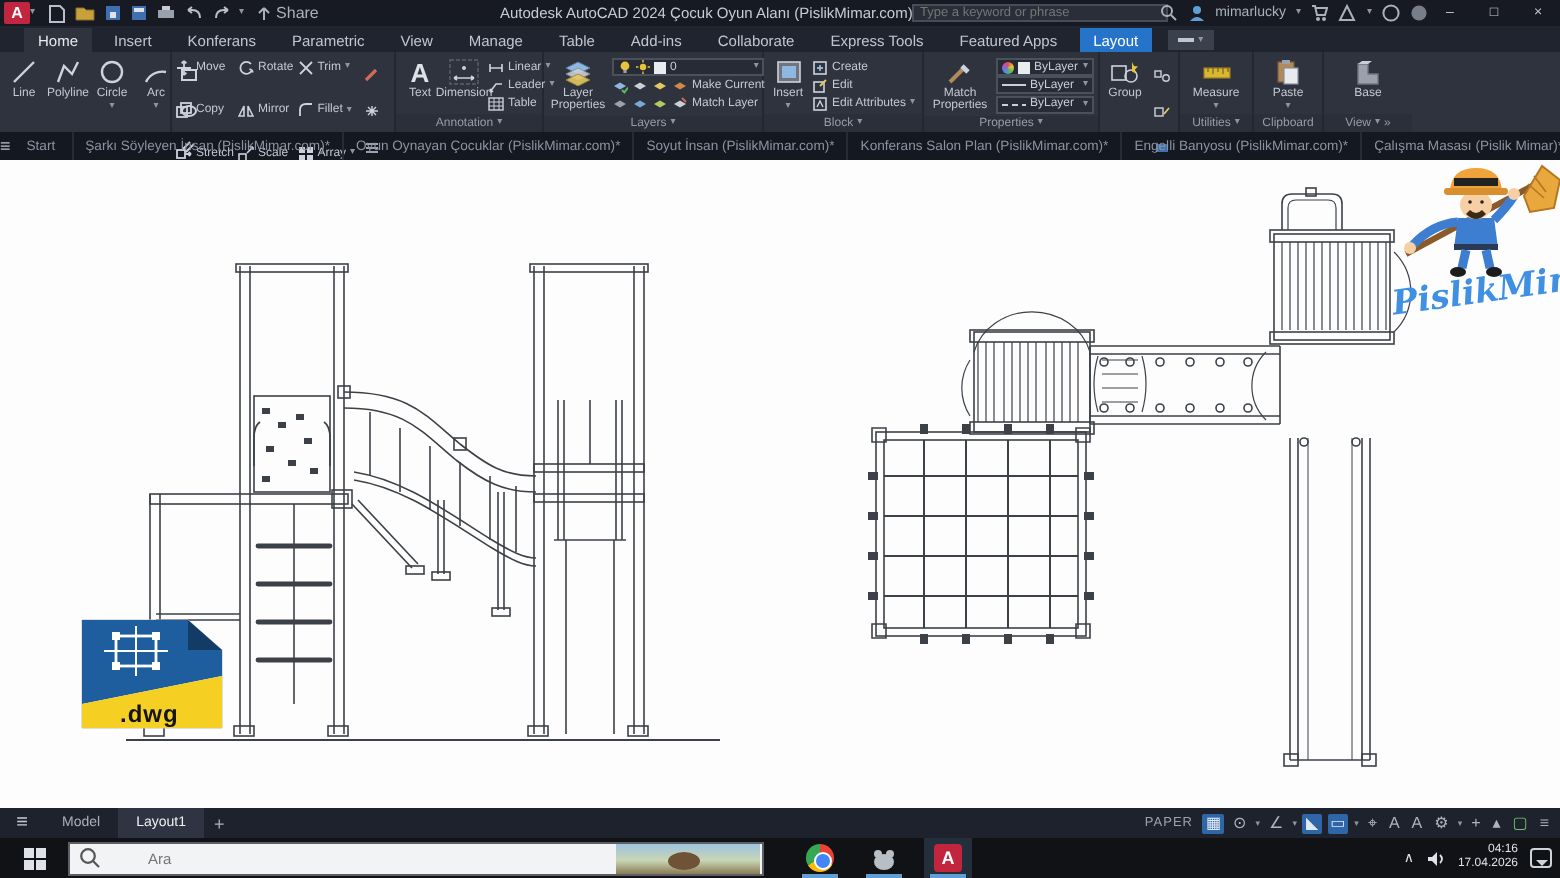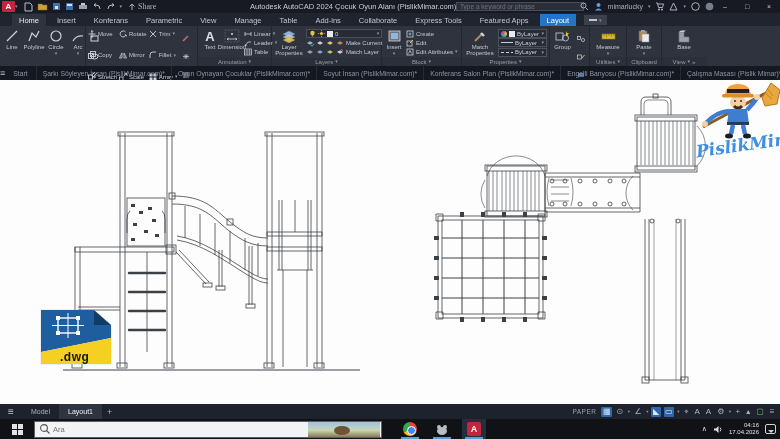--- a/index.html
+++ b/index.html
@@ -5,21 +5,21 @@
   * { margin:0; padding:0; box-sizing:border-box; }
   html,body { background:#000; }
   body { font-family:"Liberation Sans", sans-serif; }
   .screen { position:relative; width:780px; height:439px; overflow:hidden; background:#20242e; }
 
   
   .titlebar { height:13px; background:#171a22; display:flex; align-items:center; color:#b9c0cb; font-size:8px; }
   .acad-logo { width:13px; height:11px; margin-left:2px; background:#c2263f; color:#fff; font-weight:bold; font-size:8px; display:flex; align-items:center; justify-content:center; border-radius:1px; }
   .qat { display:flex; align-items:center; gap:4px; margin-left:6px; }
   .qat svg { display:block; }
-  .share { display:flex; align-items:center; gap:2px; margin-left:6px; color:#aab1bc;font-family:Liberation Serif, serif; }
+  .share { display:flex; align-items:center; gap:2px; margin-left:6px; color:#aab1bc; }
   .tb-title { position:absolute; left:250px; top:0; height:13px; display:flex; align-items:center; font-size:7.5px; color:#c6ccd6; white-space:nowrap; }
   .tb-search { position:absolute; left:456px; top:2px; width:128px; height:9px; background:#2a2e38; border:1px solid #464c58; display:flex; align-items:center; }
   .tb-search input { width:100%; height:100%; background:transparent; border:none; outline:none; color:#9aa1ad; font-size:6.5px; padding:0 3px; font-family:"Liberation Sans",sans-serif; }
   .tb-right { position:absolute; right:66px; top:0; height:13px; display:flex; align-items:center; gap:5px; font-size:7px; color:#aab1bc; }
   .win-btns { position:absolute; right:0; top:0; height:13px; display:flex; }
   .win-btn { width:22px; height:13px; display:flex; align-items:center; justify-content:center; font-size:7px; color:#c6ccd6; }
   .caret { font-size:5px; color:#8d95a2; line-height:1; }
 
   
   .ribbontabs { height:13px; background:#20242e; display:flex; align-items:flex-end; padding-left:12px; gap:4px; }
@@ -75,21 +75,21 @@
   .sic { font-size:8px; color:#aeb5c0; line-height:1; padding:1px 1.5px; }
   .sic.on { background:#2f66a8; color:#dfe8f4; border-radius:1px; }
   .sic-caret { font-size:4.5px; color:#8d95a2; }
 
   
   .taskbar { height:20px; background:#101216; display:flex; align-items:center; position:relative; }
   .win-start { width:34px; height:20px; display:flex; align-items:center; justify-content:center; }
   .win-logo { display:grid; grid-template-columns:5px 5px; grid-template-rows:5px 5px; gap:1px; }
   .win-logo span { background:#dfe3e7; }
   .tb-searchbox { width:348px; height:17px; background:#f2f3f4; border:1px solid #5c6066; display:flex; align-items:center; position:relative; overflow:hidden; }
-  .tb-searchbox input { flex:1; border:none; outline:none; background:transparent; font-size:7.5px; color:#555; padding:0 4px 0 2px; font-family:"Liberation Sans",sans-serif; }
+  .tb-searchbox input { flex:1; border:none; outline:none; background:transparent; font-size:7.5px; color:#555; padding:0 4px 0 2px; font-family:"Liberation Sans",sans-serif;margin-left:21px; }
   .tb-thumb { width:72px; height:15px; margin-right:1px; background:linear-gradient(#9fc3e0 0%, #c9d6b5 55%, #8a7a54 100%); position:relative; }
   .tb-thumb::after { content:""; position:absolute; left:26px; top:4px; width:16px; height:9px; border-radius:50%; background:#6e5336; }
   .task-apps { display:flex; align-items:center; margin-left:16px; gap:8px; height:20px; }
   .task-app { width:24px; height:20px; display:flex; align-items:center; justify-content:center; position:relative; }
   .task-app.open::after { content:""; position:absolute; bottom:0; left:3px; right:3px; height:2px; background:#5f9fd6; }
   .task-app.focus { background:#23303c; }
   .chrome { width:14px; height:14px; border-radius:50%; background:conic-gradient(#ea4335 0 33%, #fbbc05 33% 66%, #34a853 66% 100%); position:relative; }
   .chrome::after { content:""; position:absolute; left:3.5px; top:3.5px; width:7px; height:7px; border-radius:50%; background:#4285f4; border:1.5px solid #fff; }
   .acad-task { width:14px; height:14px; background:#c2263f; border-radius:2px; color:#fff; font-weight:bold; font-size:9px; display:flex; align-items:center; justify-content:center; }
   .tray { position:absolute; right:4px; display:flex; align-items:center; gap:6px; color:#dfe3e8; }

